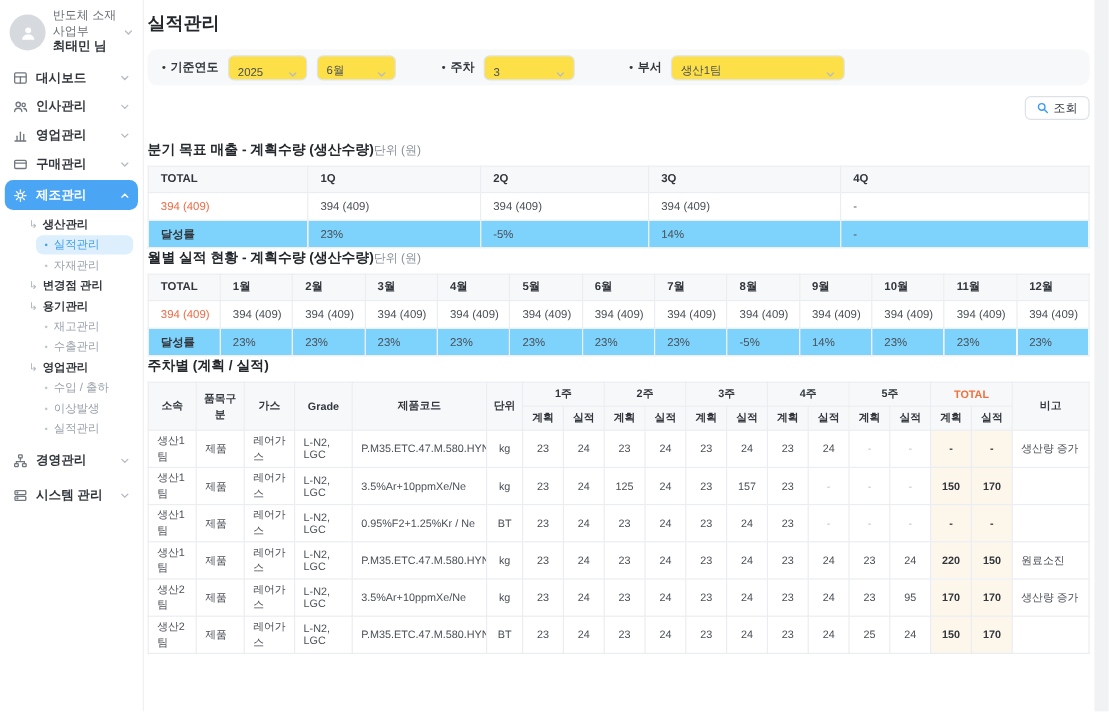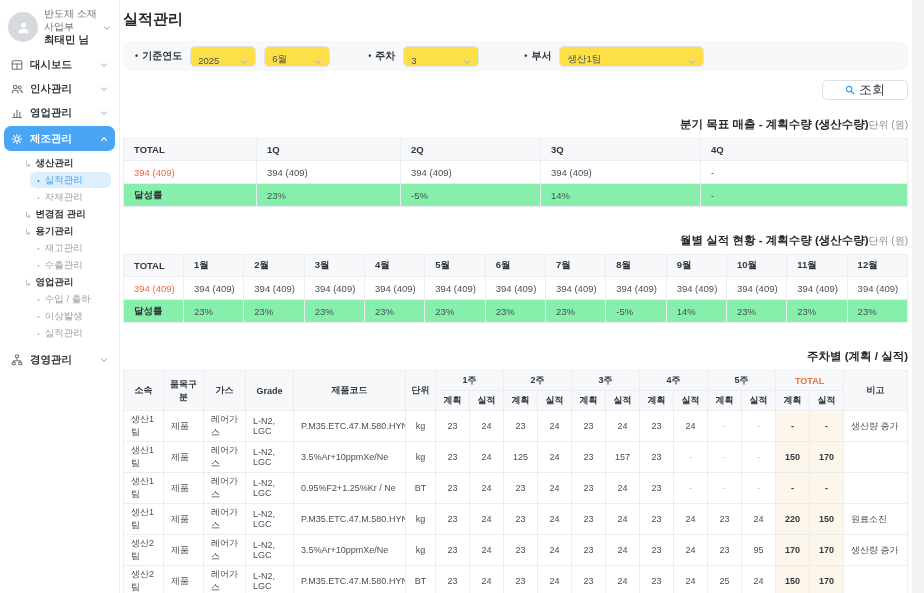--- a/index.html
+++ b/index.html
@@ -41,34 +41,34 @@
   .filter-panel { width:785px; height:30px; background:#f7f8f9; border-radius:8px;
     display:flex; align-items:center; padding:0 12px; }
   .f-label { display:flex; align-items:center; font-size:10px; font-weight:bold; color:#33373d; white-space:nowrap; }
   .f-label .bullet { font-size:9px; margin-right:4px; color:#33373d; }
   .select { display:flex; align-items:flex-end; justify-content:space-between; background:#fde047;
     border:1px solid #e0e4e9; border-radius:5px; height:21px; font-size:9.5px; color:#4a4f57;
     padding:0 7px; margin-left:8px; cursor:pointer; }
   .select .chev { color:#b6bcc4; display:flex; margin-left:6px; }
   .search-row { width:785px; display:flex; justify-content:flex-end; margin-top:9px; }
   .btn-search { display:flex; align-items:center; gap:4px; background:#fff; border:1px solid #dde1e6;
-    border-radius:5px; height:20px; padding:0 22px; font-size:13px; color:#33373d; cursor:pointer; }
-  .section { width:785px; margin-top:26px; }
+    border-radius:5px; height:20px; padding:0 9px; font-size:10px; color:#33373d; cursor:pointer; }
+  .section { width:785px; }
   .section.first { margin-top:17px; }
-  .sec-head { display:flex; align-items:flex-end; justify-content:flex-end; margin-bottom:6px; }
+  .sec-head { display:flex; align-items:flex-end; justify-content:flex-start; margin-bottom:6px; }
   .sec-title { font-size:11.5px; font-weight:bold; color:#24282d; }
   .sec-unit { font-size:10px; color:#8a9099; }
   
   table { border-collapse:collapse; table-layout:fixed; width:785px; }
   .sum-table th, .sum-table td { border:1px solid #eaedf1; font-size:9.5px; padding:0 10px;
     height:23px; text-align:left; overflow:hidden; white-space:nowrap; }
   .sum-table th { background:#f7f8fa; font-weight:bold; color:#33373d; height:22px; }
   .sum-table td { color:#4a4f57; }
   td.total-orange { color:#ed6a45; }
-  tr.rate-row td { background:#86efac; }
+  tr.rate-row td { background:#7dd3fc; }
   td.rate-label { font-weight:bold; color:#33373d; }
   .pos { color:#35b2e5; } .neg { color:#ef5b50; } .dash { color:#b7bdc5; }
   
   .wk-table th, .wk-table td { border:1px solid #eaedf1; font-size:9px; text-align:center;
     color:#4a4f57; padding:2px 3px; overflow:hidden; }
   .wk-table th { background:#f7f8fa; font-weight:bold; color:#33373d; height:20px; }
   .wk-table td { height:27px; }
   .wk-table td.lft { text-align:left; padding-left:7px; }
   .wk-table td.code { text-align:left; padding-left:7px; white-space:normal; line-height:1.2; }
   th.total-head { color:#f2703d; }
@@ -136,20 +136,34 @@
             <path d="M8.8 10.2V5"></path>
           </svg>
         </span>
         <span class="lbl">영업관리</span>
         <span class="chev">
           <svg width="8" height="8" viewBox="0 0 8 8">
             <path d="M1.5 2.8l2.5 2.5 2.5-2.5" fill="none" stroke="currentColor" stroke-width="1.1" stroke-linecap="round"></path>
           </svg>
         </span>
       </div>
+      <div class="side-item">
+        <span class="icon">
+          <svg width="12" height="12" viewBox="0 0 12 12" fill="none" stroke="currentColor" stroke-width="1.1" stroke-linecap="round">
+            <rect x="1.2" y="2.6" width="9.6" height="6.8" rx="1"></rect>
+            <line x1="1.2" y1="5" x2="10.8" y2="5"></line>
+          </svg>
+        </span>
+        <span class="lbl">구매관리</span>
+        <span class="chev">
+          <svg width="8" height="8" viewBox="0 0 8 8">
+            <path d="M1.5 2.8l2.5 2.5 2.5-2.5" fill="none" stroke="currentColor" stroke-width="1.1" stroke-linecap="round"></path>
+          </svg>
+        </span>
+      </div>
       <div class="side-item active">
         <span class="icon">
           <svg width="12" height="12" viewBox="0 0 12 12" fill="none" stroke="currentColor" stroke-width="1.1" stroke-linecap="round">
             <circle cx="6" cy="6" r="2"></circle>
             <path d="M6 1.3v1.5M6 9.2v1.5M1.3 6h1.5M9.2 6h1.5M2.7 2.7l1 1M8.3 8.3l1 1M9.3 2.7l-1 1M3.7 8.3l-1 1"></path>
           </svg>
         </span>
         <span class="lbl">제조관리</span>
         <span class="chev">
           <svg width="8" height="8" viewBox="0 0 8 8">
@@ -204,20 +218,36 @@
       <div class="side-item spaced">
         <span class="icon">
           <svg width="12" height="12" viewBox="0 0 12 12" fill="none" stroke="currentColor" stroke-width="1.1" stroke-linecap="round">
             <rect x="4.5" y="1" width="3" height="2.5" rx="0.5"></rect>
             <rect x="1.2" y="8.3" width="3" height="2.5" rx="0.5"></rect>
             <rect x="7.8" y="8.3" width="3" height="2.5" rx="0.5"></rect>
             <path d="M6 3.5v2M2.7 8.3V6.7h6.6v1.6"></path>
           </svg>
         </span>
         <span class="lbl">경영관리</span>
+        <span class="chev">
+          <svg width="8" height="8" viewBox="0 0 8 8">
+            <path d="M1.5 2.8l2.5 2.5 2.5-2.5" fill="none" stroke="currentColor" stroke-width="1.1" stroke-linecap="round"></path>
+          </svg>
+        </span>
+      </div>
+      <div class="side-item spaced">
+        <span class="icon">
+          <svg width="12" height="12" viewBox="0 0 12 12" fill="none" stroke="currentColor" stroke-width="1.1" stroke-linecap="round">
+            <rect x="1.5" y="1.8" width="9" height="3.4" rx="0.8"></rect>
+            <rect x="1.5" y="6.6" width="9" height="3.4" rx="0.8"></rect>
+            <circle cx="3.5" cy="3.5" r="0.4"></circle>
+            <circle cx="3.5" cy="8.3" r="0.4"></circle>
+          </svg>
+        </span>
+        <span class="lbl">시스템 관리</span>
         <span class="chev">
           <svg width="8" height="8" viewBox="0 0 8 8">
             <path d="M1.5 2.8l2.5 2.5 2.5-2.5" fill="none" stroke="currentColor" stroke-width="1.1" stroke-linecap="round"></path>
           </svg>
         </span>
       </div>
     </div>
 </div>
 
 <div class="main">

